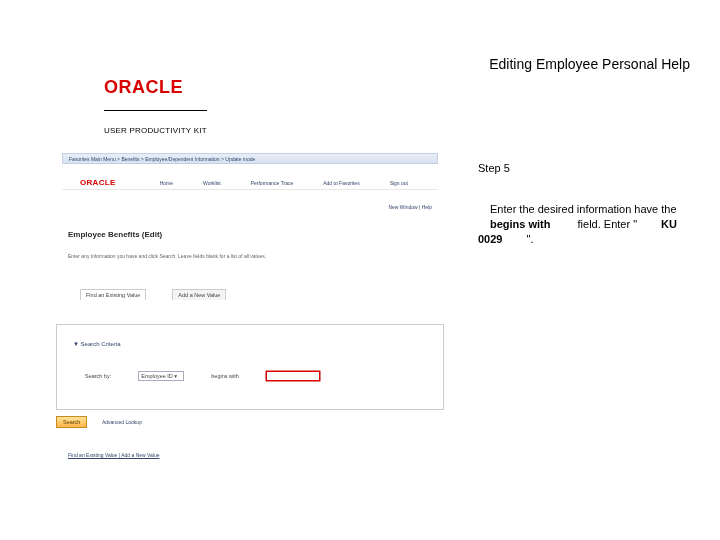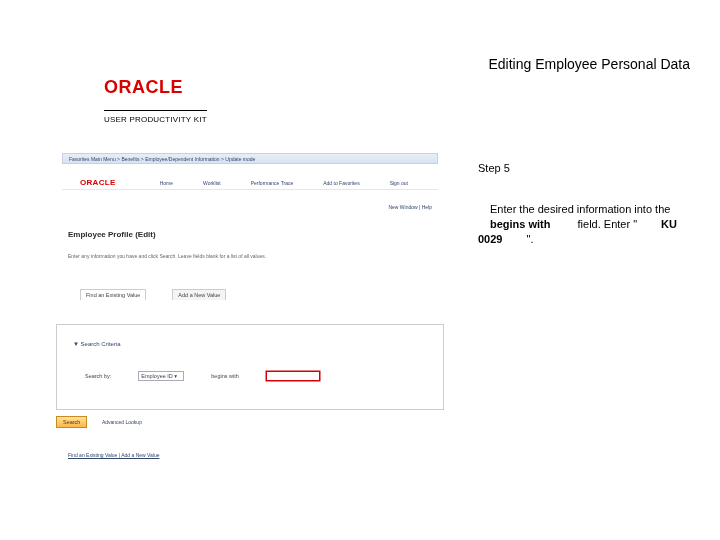--- a/index.html
+++ b/index.html
@@ -28,21 +28,21 @@
     font-size: 18px;
     color: #d80000;
     letter-spacing: 0.5px;
     line-height: 1;
   }
   .logo-upk {
     font-size: 8px;
     color: #000;
     border-top: 1px solid #000;
     margin-top: 2px;
-    padding-top: 4px;
+    padding-top: 15px;
     letter-spacing: 0.2px;
   }
   .doc-title {
     font-size: 14px;
     color: #000;
     margin-top: 2px;
   }
   .screenshot {
     position: absolute;
     left: 14px;
@@ -159,37 +159,37 @@
   .bold { font-weight: bold; }
 </style>
 </head>
 <body>
 
 <div class="header">
   <div class="logo-block">
     <div class="logo-oracle">ORACLE</div>
     <div class="logo-upk">USER PRODUCTIVITY KIT</div>
   </div>
-  <div class="doc-title">Editing Employee Personal Data</div>
+  <div class="doc-title">Editing Employee Personal Help</div>
 </div>
 
 <div class="screenshot">
   <div class="nav1">Favorites    Main Menu  &gt;  Benefits  &gt;  Employee/Dependent Information  &gt;  Update mode</div>
   <div class="shot-logo-row">
     <div class="shot-logo">ORACLE</div>
     <div class="shot-menu">
       <span>Home</span>
       <span>Worklist</span>
       <span>Performance Trace</span>
       <span>Add to Favorites</span>
       <span>Sign out</span>
     </div>
   </div>
   <div class="shot-sub">New Window | Help</div>
-  <div class="shot-title">Employee Profile (Edit)</div>
+  <div class="shot-title">Employee Benefits (Edit)</div>
   <div class="shot-desc">Enter any information you have and click Search. Leave fields blank for a list of all values.</div>
   <div class="tabbar">
     <div class="tab active">Find an Existing Value</div>
     <div class="tab">Add a New Value</div>
   </div>
   <div class="panel">
     <div class="panel-head">▼ Search Criteria</div>
     <div class="search-row">
       <span>Search by:</span>
       <span class="sel">Employee ID ▾</span>
@@ -198,15 +198,15 @@
     </div>
   </div>
   <span class="btn-search">Search</span>
   <span class="adv-link">Advanced Lookup</span>
   <div class="foot-link">Find an Existing Value | Add a New Value</div>
 </div>
 
 <div class="instructions">
   <div class="step-label">Step 5</div>
   <div class="instr-line">
-    <span>Enter the desired information into the </span><span class="bold">begins with</span><span> field. Enter "</span><span class="bold">KU 0029</span><span>".</span>
+    <span>Enter the desired information have the </span><span class="bold">begins with</span><span> field. Enter "</span><span class="bold">KU 0029</span><span>".</span>
   </div>
 </div>
 
 </body></html>

